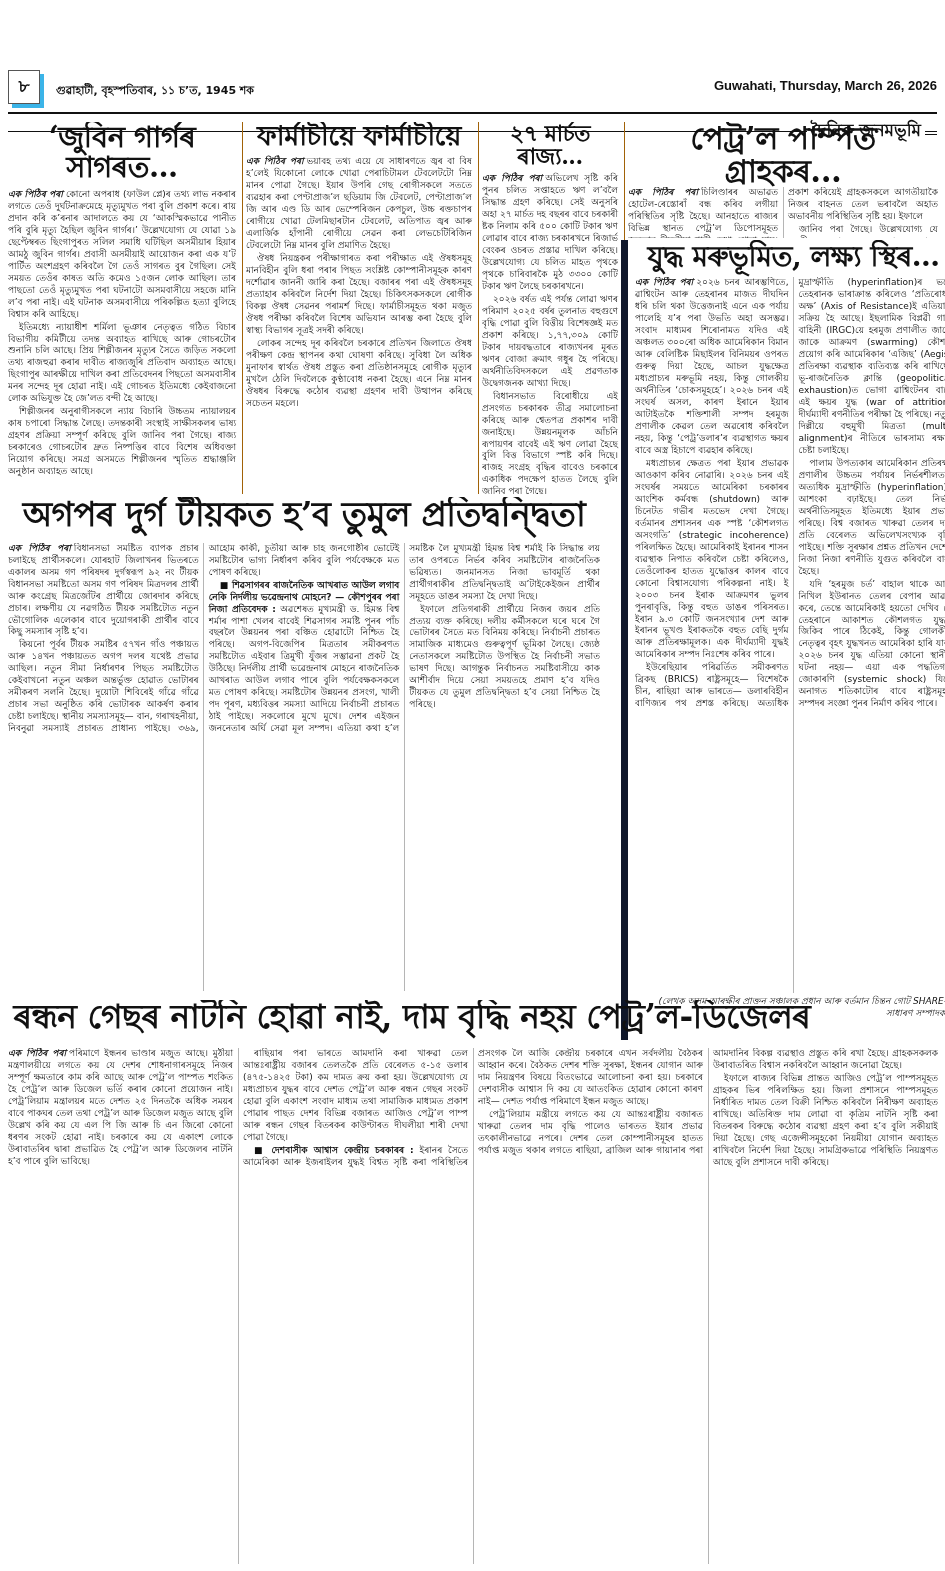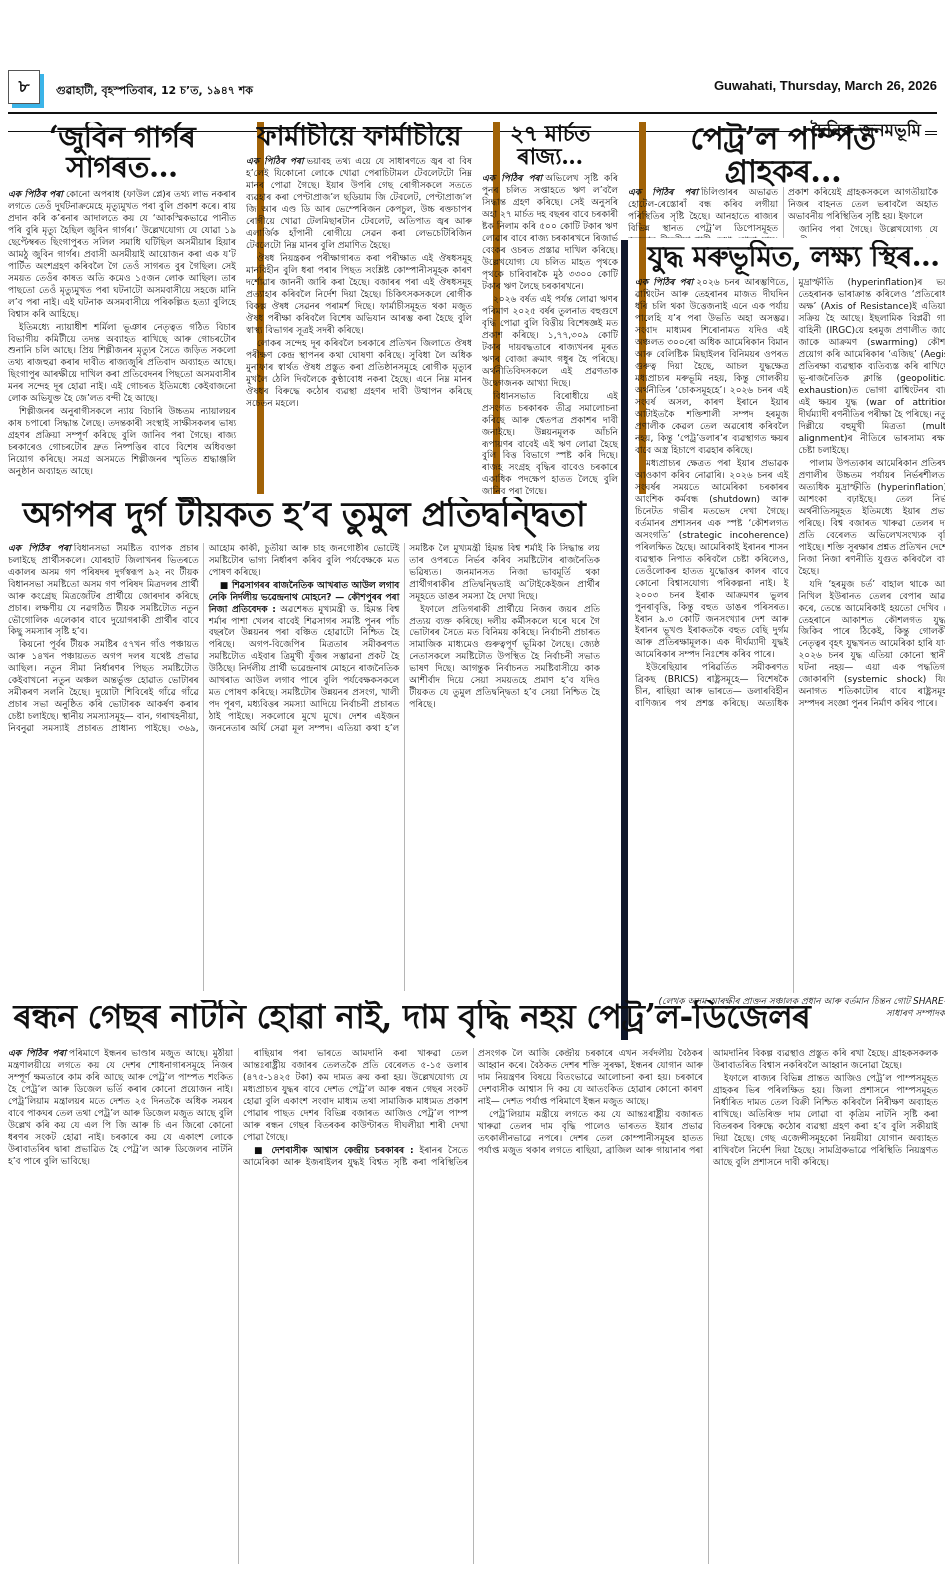--- a/index.html
+++ b/index.html
@@ -25,33 +25,33 @@
       font-family:"DejaVu Serif","DejaVu Sans",serif;}
   .body{font-size:9px;line-height:1.33;text-align:justify;}
   .body p{margin:0 0 1px 0;}
   .body p + p{text-indent:11px;}
   .cols2{column-count:2;column-gap:10px;column-rule:1px solid #b5b5b5;}
   .cols3{column-count:3;column-gap:10px;column-rule:1px solid #b5b5b5;}
   .cols4{column-count:4;column-gap:10px;column-rule:1px solid #b5b5b5;}
   .lead{font-weight:bold;font-style:italic;margin-right:3px;}
   .subhead{font-weight:bold;}
   .author{font-style:italic;text-align:right;margin-top:3px;}
-  .vline-r{border-right:7px solid #a16207;padding-right:21px;}
+  .vline-r{border-right:1px solid #a16207;padding-right:6px;}
   .vline-l{border-left:7px solid #0f172a;padding-left:7px;}
 </style>
 </head>
 <body>
 
 <div id="page">
 
   <div class="hdr">
     <div class="pgnum">
       <span>৮</span>
     </div>
-    <div class="dateline-as">গুৱাহাটী, বৃহস্পতিবাৰ, 12 চ’ত, ১৯৪৭ শক</div>
+    <div class="dateline-as">গুৱাহাটী, বৃহস্পতিবাৰ, ১১ চ’ত, 1945 শক</div>
     <div class="dateline-en">Guwahati, Thursday, March 26, 2026</div>
     <div class="rule1"></div>
     <div class="rule2">
       <div class="ln"></div>
       <div class="mast">দৈনিক জনমভূমি</div>
       <div class="eq"></div>
     </div>
   </div>
 
   <div class="art vline-r" style="left:8px;top:122px;width:228px;height:372px;">

